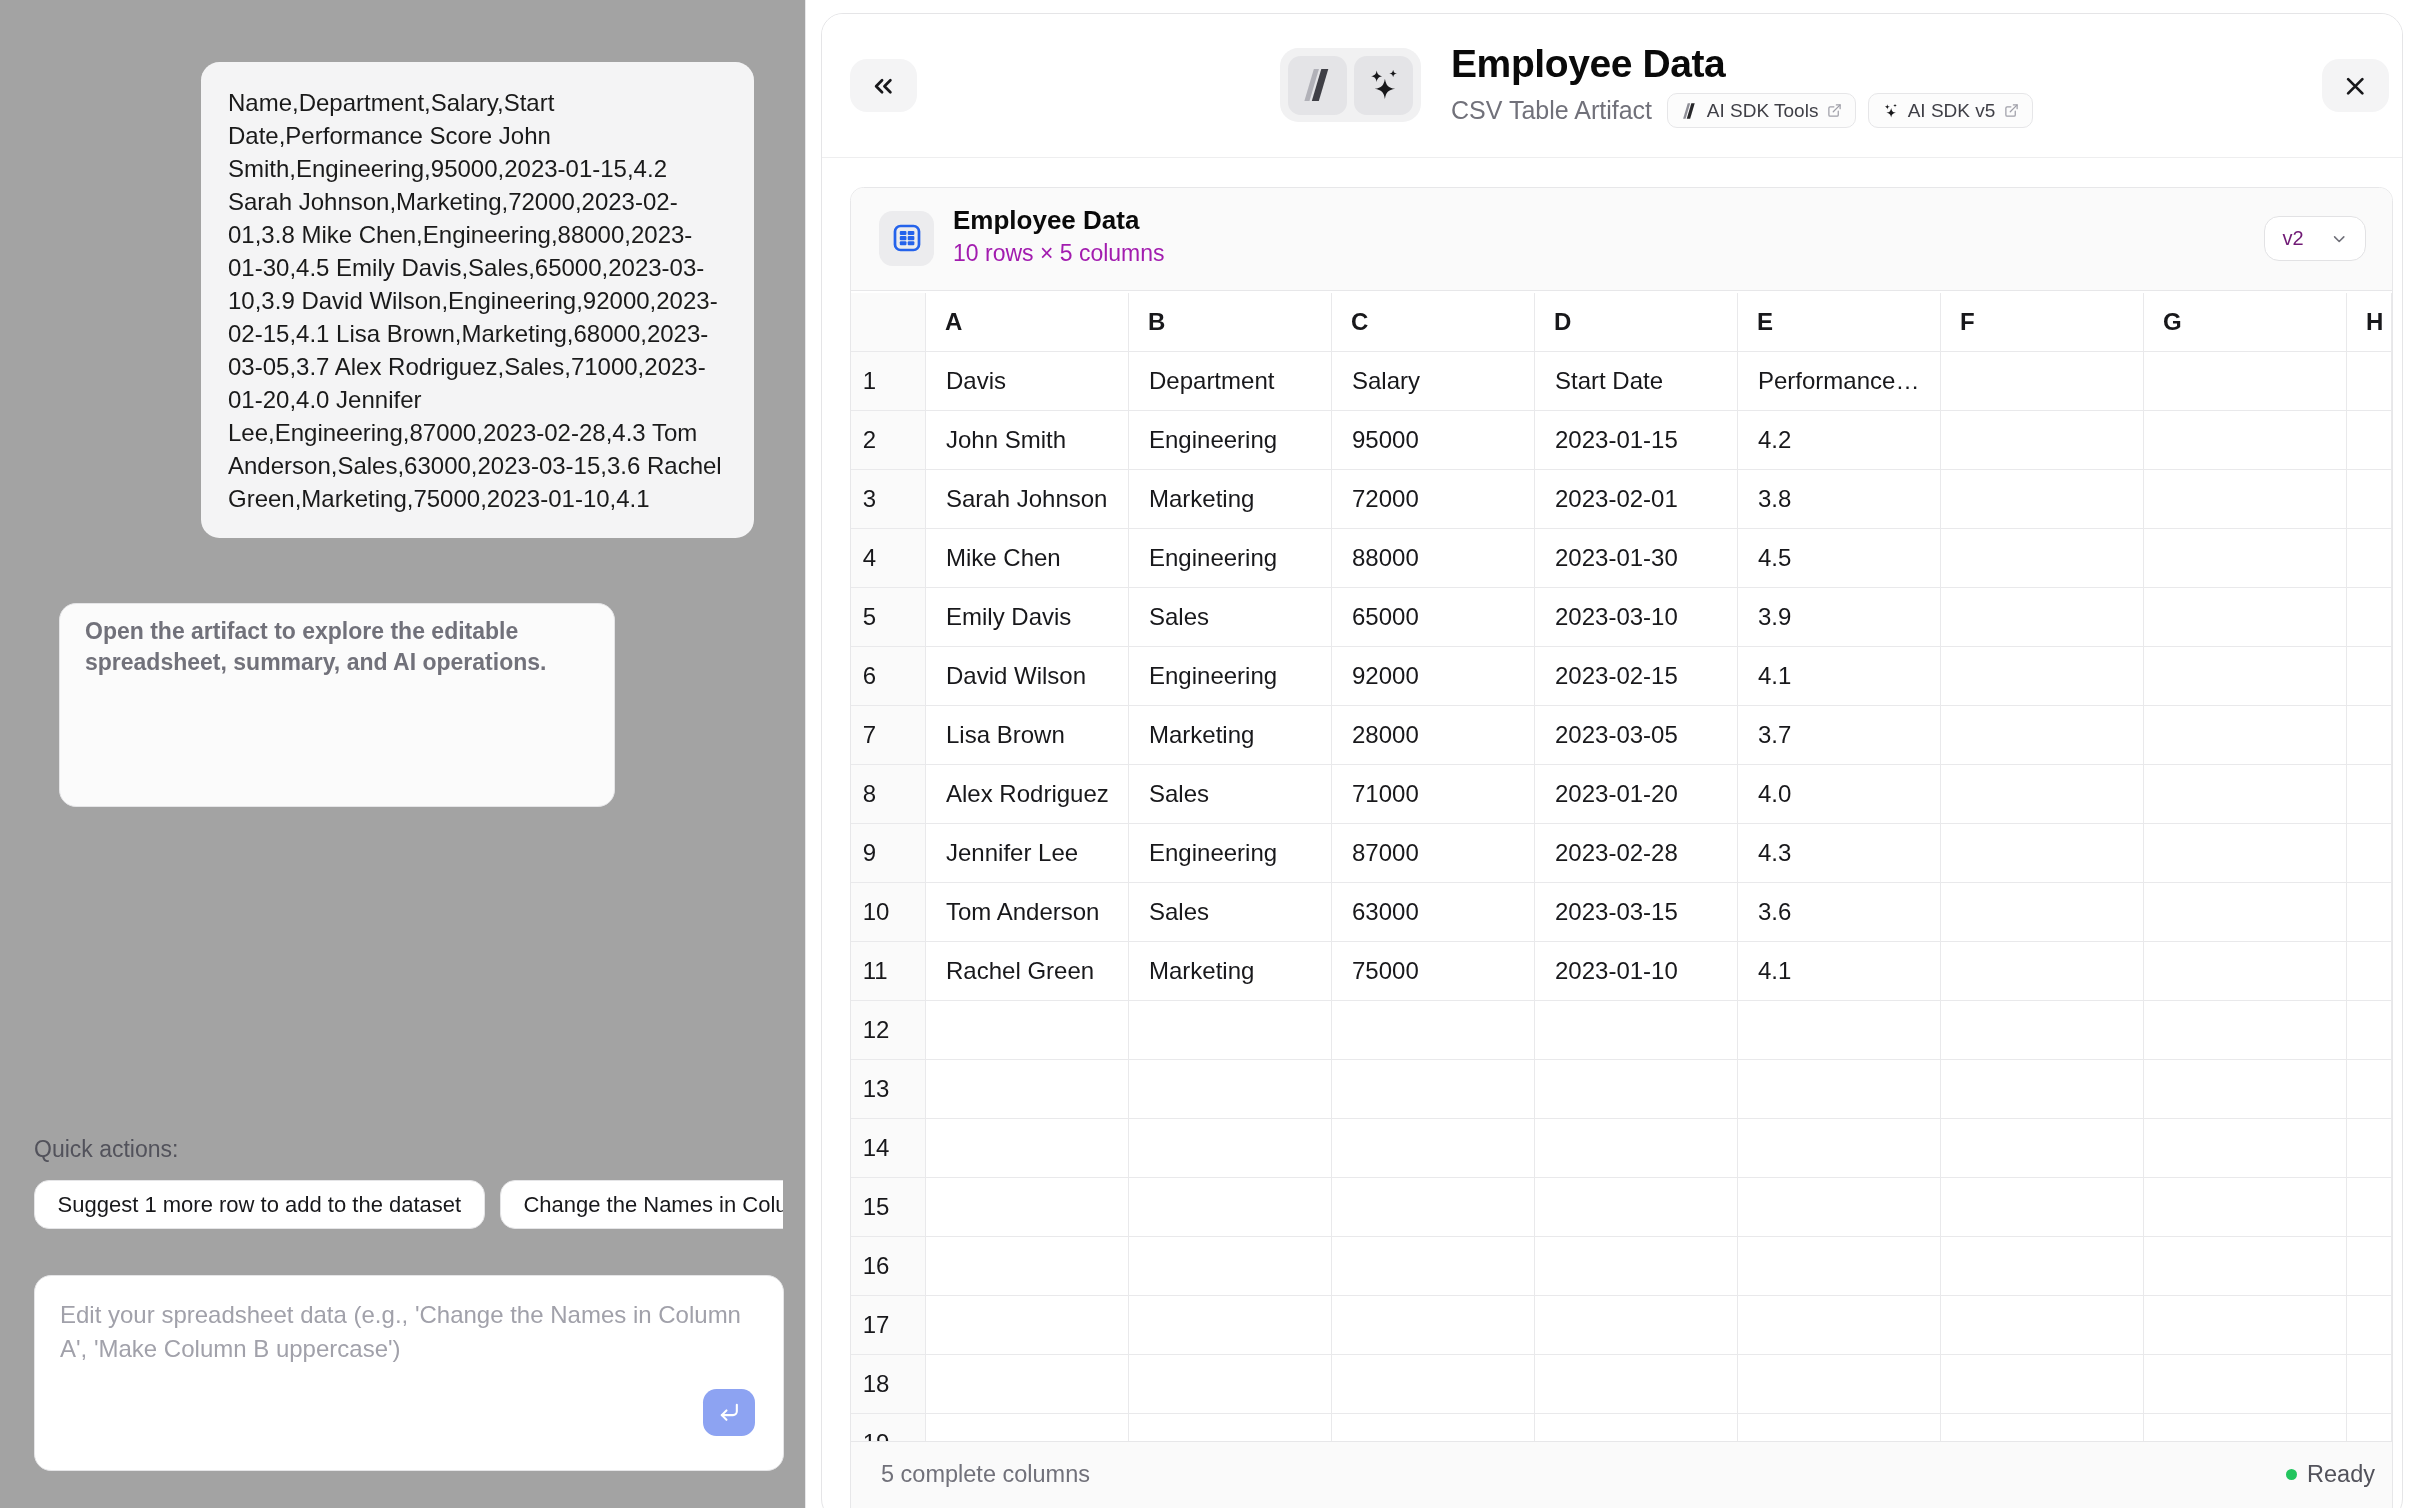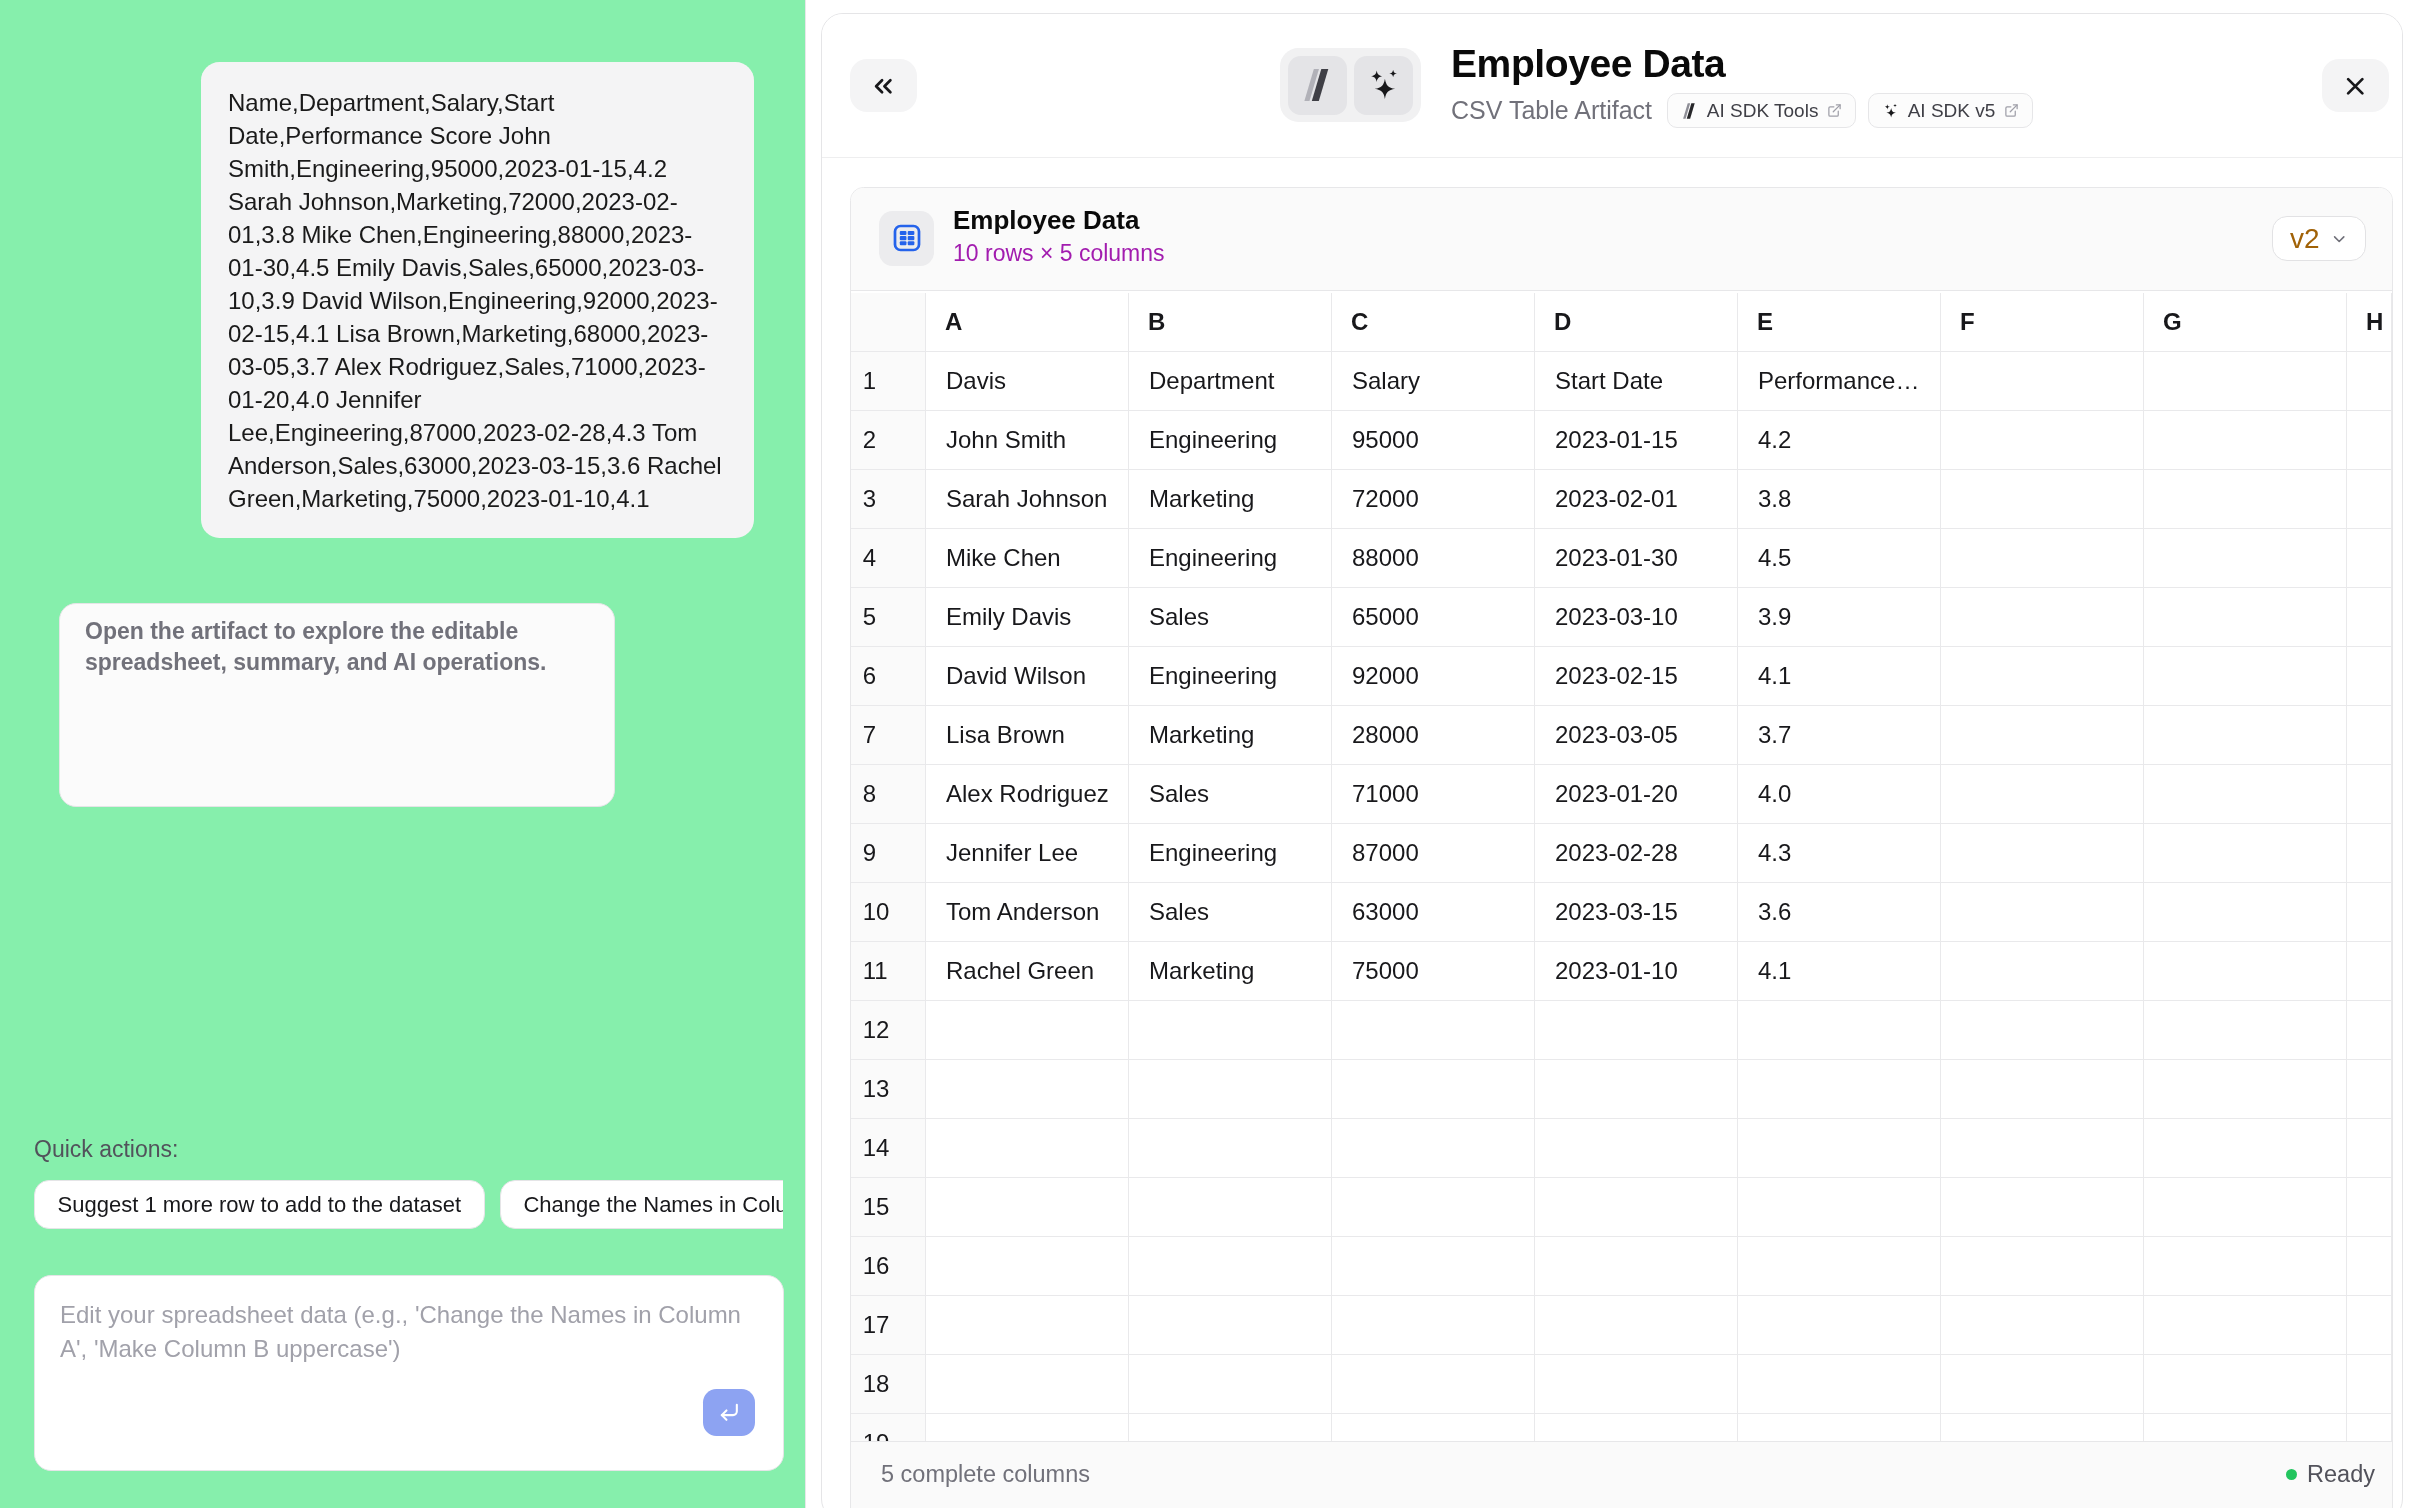--- a/index.html
+++ b/index.html
@@ -3,21 +3,21 @@
 <meta charset="utf-8">
 <title>Employee Data — CSV Table Artifact</title>
 <style>
   * { margin:0; padding:0; box-sizing:border-box; }
   html,body { width:2413px; height:1508px; background:#fff;
     font-family:"Liberation Sans","DejaVu Sans",sans-serif; color:#18181b; }
   .stage { position:relative; width:2413px; height:1508px; overflow:hidden; background:#fff; }
 
   
   .chat-panel { position:absolute; left:0; top:0; width:806px; height:1508px;
-    background:#86efac; border-right:1.7px solid #e7e7e9; }
+    background:#a3a3a3; border-right:1.7px solid #e7e7e9; }
   .csv-bubble { position:absolute; left:201px; top:62px; width:553px;
     background:#f4f4f5; border-radius:18.4px; padding:23.5px 27px;
     font-size:24px; line-height:33px; color:#1a1a1a;
     overflow-wrap:anywhere; word-break:break-word; }
   .editor-card { position:absolute; left:59px; top:603px; width:556px; height:204px;
     background:#fbfbfb; border:1.7px solid #e5e5e7; border-radius:17px; }
   .editor-card .card-head { display:flex; align-items:center; gap:13.4px; margin:22px 25px 0; }
   .editor-card .card-head svg { width:28.5px; height:28.5px; flex:none; }
   .editor-card .card-title { font-size:25.6px; font-weight:600; color:#111; }
   .editor-card .card-desc { margin:11.7px 25px 0; font-size:23px; line-height:31px; color:#71717a;font-weight:bold; }
@@ -71,22 +71,22 @@
     background:#fff; border:1.7px solid #e7e7e9; border-radius:13.4px; overflow:hidden; }
   .tc-head { position:absolute; left:0; top:0; width:100%; height:103px;
     background:#fafafa; border-bottom:1.7px solid #e7e7e9; }
   .tc-tile { position:absolute; left:28px; top:22.6px; width:55px; height:55px;
     background:#ececee; border-radius:13.4px; display:flex; align-items:center; justify-content:center; }
   .tc-tile svg { width:32px; height:32px; }
   .tc-title { position:absolute; left:102px; top:17px; font-size:26px; font-weight:600; color:#0a0a0a; }
   .tc-meta  { position:absolute; left:102px; top:52px; font-size:23px; color:#a21caf; }
   .version-btn { position:absolute; right:26px; top:28px; height:45px; padding:0 17px;
     background:#fff; border:1.7px solid #e2e2e4; border-radius:15px; cursor:pointer;
-    display:flex; align-items:center; gap:10px; font-family:inherit;
-    font-size:28px; color:#a16207; }
+    display:flex; align-items:center; gap:26px; font-family:inherit;
+    font-size:20px; color:#701a75; }
   .version-btn svg { width:18.4px; height:18.4px; }
   .sheet-grid { position:absolute; left:0; top:105px; right:0; bottom:81px; overflow:hidden;
     display:grid; grid-template-columns:75px repeat(7,203px) minmax(0,1fr);
     grid-template-rows:59px; grid-auto-rows:59px; }
   .cell { border-right:1.7px solid #e9e9eb; border-bottom:1.7px solid #e9e9eb;
     display:flex; align-items:center; font-size:24px; color:#18181b;
     white-space:nowrap; overflow:hidden; }
   .cell-data { padding:0 15px 0 20px; text-overflow:ellipsis; display:block;
     line-height:58px; }
   .cell-letter { font-weight:600; padding-left:19px; background:#fff; }

